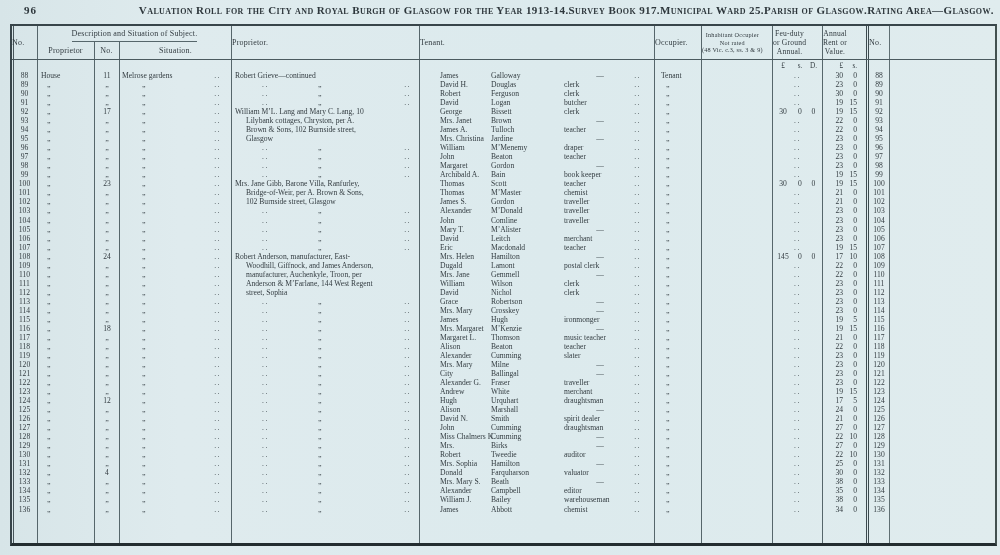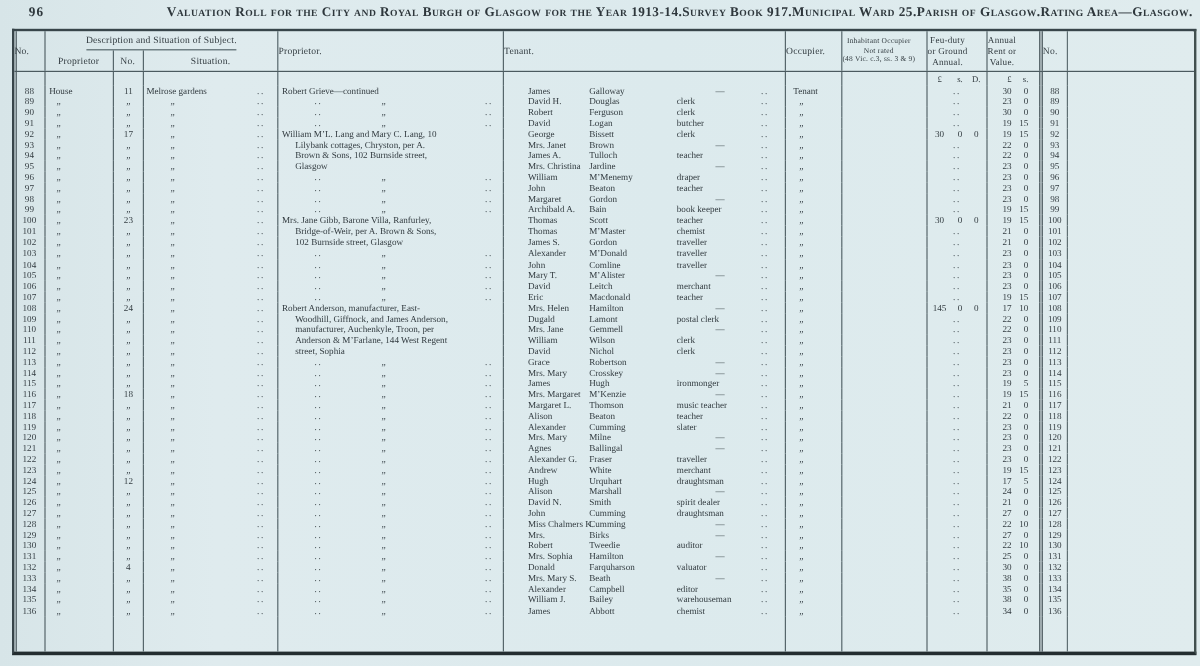--- a/index.html
+++ b/index.html
@@ -1310,21 +1310,21 @@
           <div class="cell">
             <span class="ditto d-sit">„</span>
             <span class="sitdots">..</span>
           </div>
           <div class="cell">
             <span class="p-d1">..</span>
             <span class="p-d2 ditto">„</span>
             <span class="p-d3">..</span>
           </div>
           <div class="cell">
-            <span class="tf">Agnes</span>
+            <span class="tf">City</span>
             <span class="tl">Ballingal</span>
             <span class="to dash">—</span>
             <span class="tdots">..</span>
           </div>
           <div class="cell">
             <span class="ditto occ-d">„</span>
           </div>
           <div class="cell"></div>
           <div class="cell">
             <span class="fdots">..</span>

